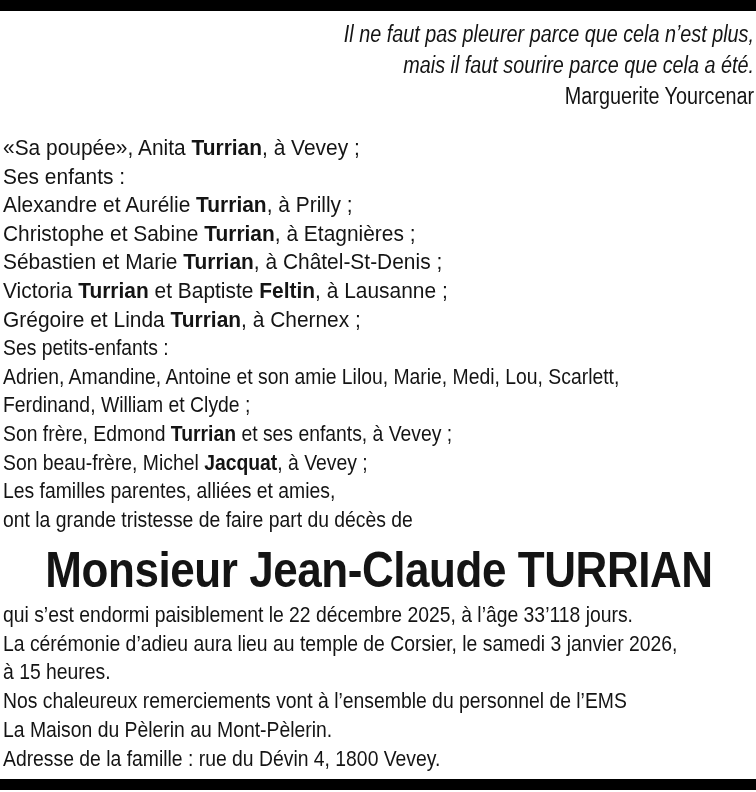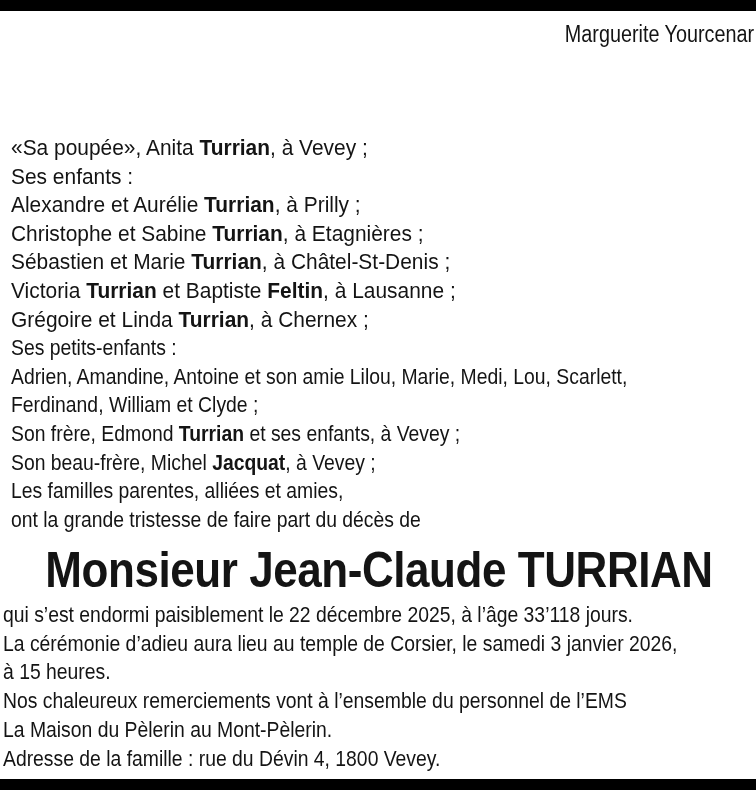--- a/index.html
+++ b/index.html
@@ -57,21 +57,20 @@
     transform-origin: 100% 50%;
   }
 
   
   .family {
     position: absolute;
     top: 134px;
     left: 3px;
     font-size: 22.5px;
     line-height: 28.6px;
-    margin-left: 8px;
   }
   .family .tline {
     transform: scaleX(0.93);
     transform-origin: 0 50%;
   }
   .family .tline.cond {
     transform: scaleX(0.86);
   }
 
   
@@ -105,20 +104,24 @@
   }
 </style>
 </head>
 <body>
 
 <div class="page">
 
   <div class="rule top"></div>
 
   <div class="epigraph">
+    <div>
+        <div class="tline"><span>Il ne faut pas pleurer parce que cela n’est plus,</span></div>
+        <div class="tline"><span>mais il faut sourire parce que cela a été.</span></div>
+      </div>
     <div class="attribution">Marguerite Yourcenar</div>
   </div>
 
   <div class="family">
       <div class="tline"><span>«Sa poupée», Anita </span><b>Turrian</b><span>, à Vevey ;</span></div>
       <div class="tline"><span>Ses enfants :</span></div>
       <div class="tline"><span>Alexandre et Aurélie </span><b>Turrian</b><span>, à Prilly ;</span></div>
       <div class="tline"><span>Christophe et Sabine </span><b>Turrian</b><span>, à Etagnières ;</span></div>
       <div class="tline"><span>Sébastien et Marie </span><b>Turrian</b><span>, à Châtel-St-Denis ;</span></div>
       <div class="tline"><span>Victoria </span><b>Turrian</b><span> et Baptiste </span><b>Feltin</b><span>, à Lausanne ;</span></div>

